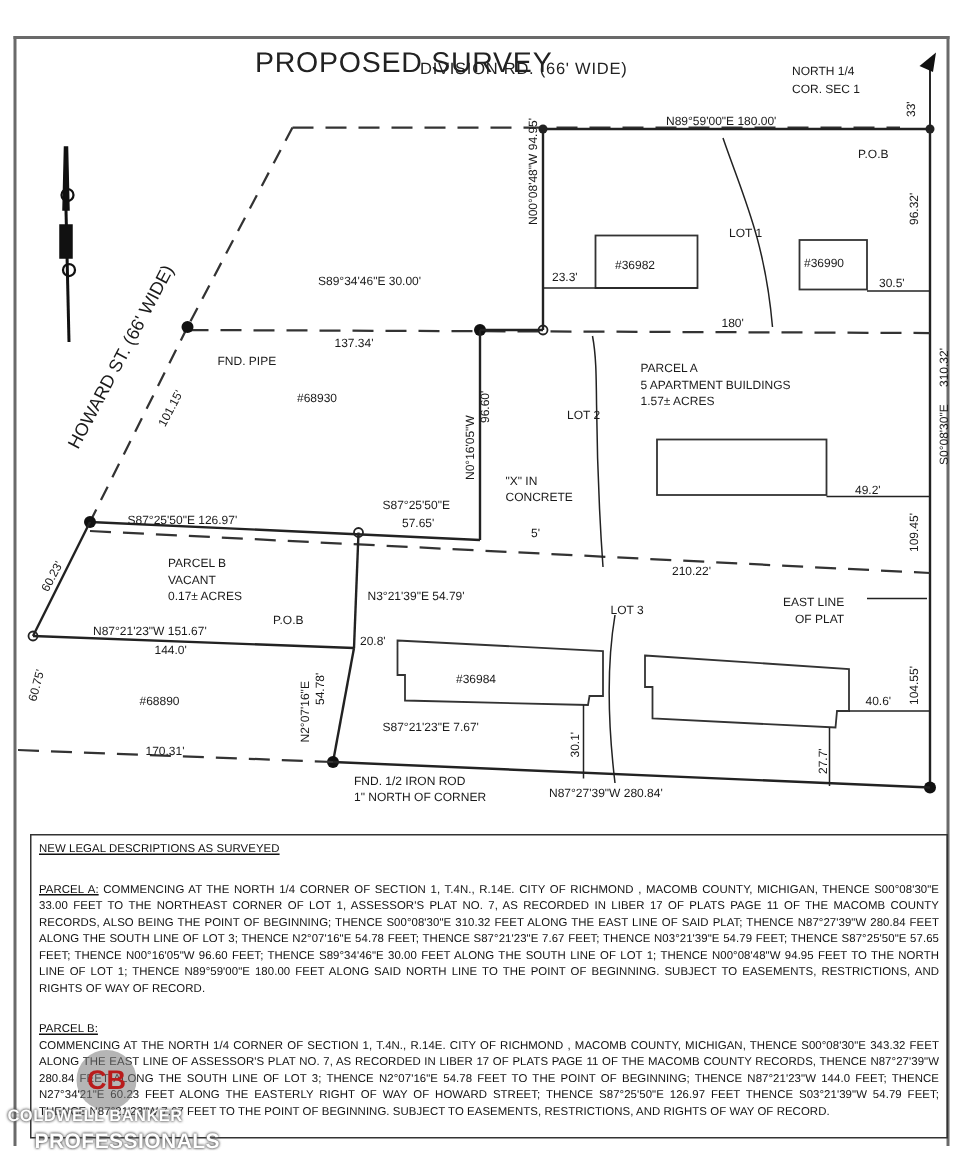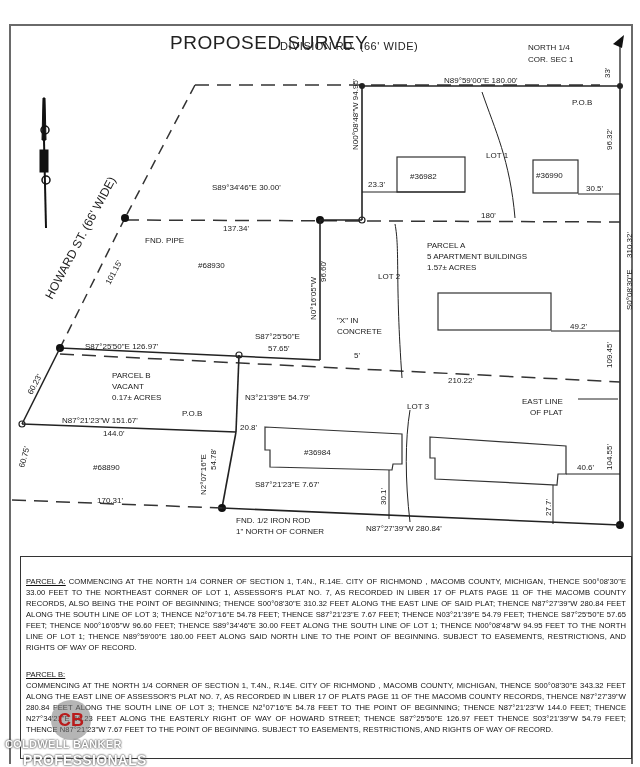--- a/index.html
+++ b/index.html
@@ -173,20 +173,21 @@
   <text x="551" y="516" font-size="8" transform="rotate(-90 551 516)">27.7'</text>
   <text x="577" y="470" font-size="8">40.6'</text>
   <text x="612" y="470" font-size="8" transform="rotate(-90 612 470)">104.55'</text>
 
   <text x="236" y="523" font-size="8">FND. 1/2 IRON ROD</text>
   <text x="236" y="534" font-size="8">1" NORTH OF CORNER</text>
   <text x="366" y="531" font-size="8">N87°27'39"W   280.84'</text>
 </svg>
 
 <div class="legal">
+  <span class="hdr">NEW LEGAL DESCRIPTIONS AS SURVEYED</span>
   <p><span class="plabel">PARCEL A:</span> <span>COMMENCING AT THE NORTH 1/4 CORNER OF SECTION 1, T.4N., R.14E. CITY OF RICHMOND , MACOMB COUNTY, MICHIGAN, THENCE S00°08'30"E 33.00 FEET TO THE NORTHEAST CORNER OF LOT 1, ASSESSOR'S PLAT NO. 7, AS RECORDED IN LIBER 17 OF PLATS PAGE 11 OF THE MACOMB COUNTY RECORDS, ALSO BEING THE POINT OF BEGINNING; THENCE S00°08'30"E 310.32 FEET ALONG THE EAST LINE OF SAID PLAT; THENCE N87°27'39"W 280.84 FEET ALONG THE SOUTH LINE OF LOT 3; THENCE N2°07'16"E 54.78 FEET; THENCE S87°21'23"E 7.67 FEET; THENCE N03°21'39"E 54.79 FEET; THENCE S87°25'50"E 57.65 FEET; THENCE N00°16'05"W 96.60 FEET; THENCE S89°34'46"E 30.00 FEET ALONG THE SOUTH LINE OF LOT 1; THENCE N00°08'48"W 94.95 FEET TO THE NORTH LINE OF LOT 1; THENCE N89°59'00"E 180.00 FEET ALONG SAID NORTH LINE TO THE POINT OF BEGINNING. SUBJECT TO EASEMENTS, RESTRICTIONS, AND RIGHTS OF WAY OF RECORD.</span></p>
   <p><span class="plabel">PARCEL B:</span><br><span>COMMENCING AT THE NORTH 1/4 CORNER OF SECTION 1, T.4N., R.14E. CITY OF RICHMOND , MACOMB COUNTY, MICHIGAN, THENCE S00°08'30"E 343.32 FEET ALONG THE EAST LINE OF ASSESSOR'S PLAT NO. 7, AS RECORDED IN LIBER 17 OF PLATS PAGE 11 OF THE MACOMB COUNTY RECORDS, THENCE N87°27'39"W 280.84 FEET ALONG THE SOUTH LINE OF LOT 3; THENCE N2°07'16"E 54.78 FEET TO THE POINT OF BEGINNING; THENCE N87°21'23"W 144.0 FEET; THENCE N27°34'21"E 60.23 FEET ALONG THE EASTERLY RIGHT OF WAY OF HOWARD STREET; THENCE S87°25'50"E 126.97 FEET THENCE S03°21'39"W 54.79 FEET; THENCE N87°21'23"W 7.67 FEET TO THE POINT OF BEGINNING. SUBJECT TO EASEMENTS, RESTRICTIONS, AND RIGHTS OF WAY OF RECORD.</span></p>
 </div>
 
 <div class="watermark">
   <div class="wm-logo">CB</div>
   <div class="wm-line1">COLDWELL BANKER</div>
   <div class="wm-line2">PROFESSIONALS</div>
 </div>
 

